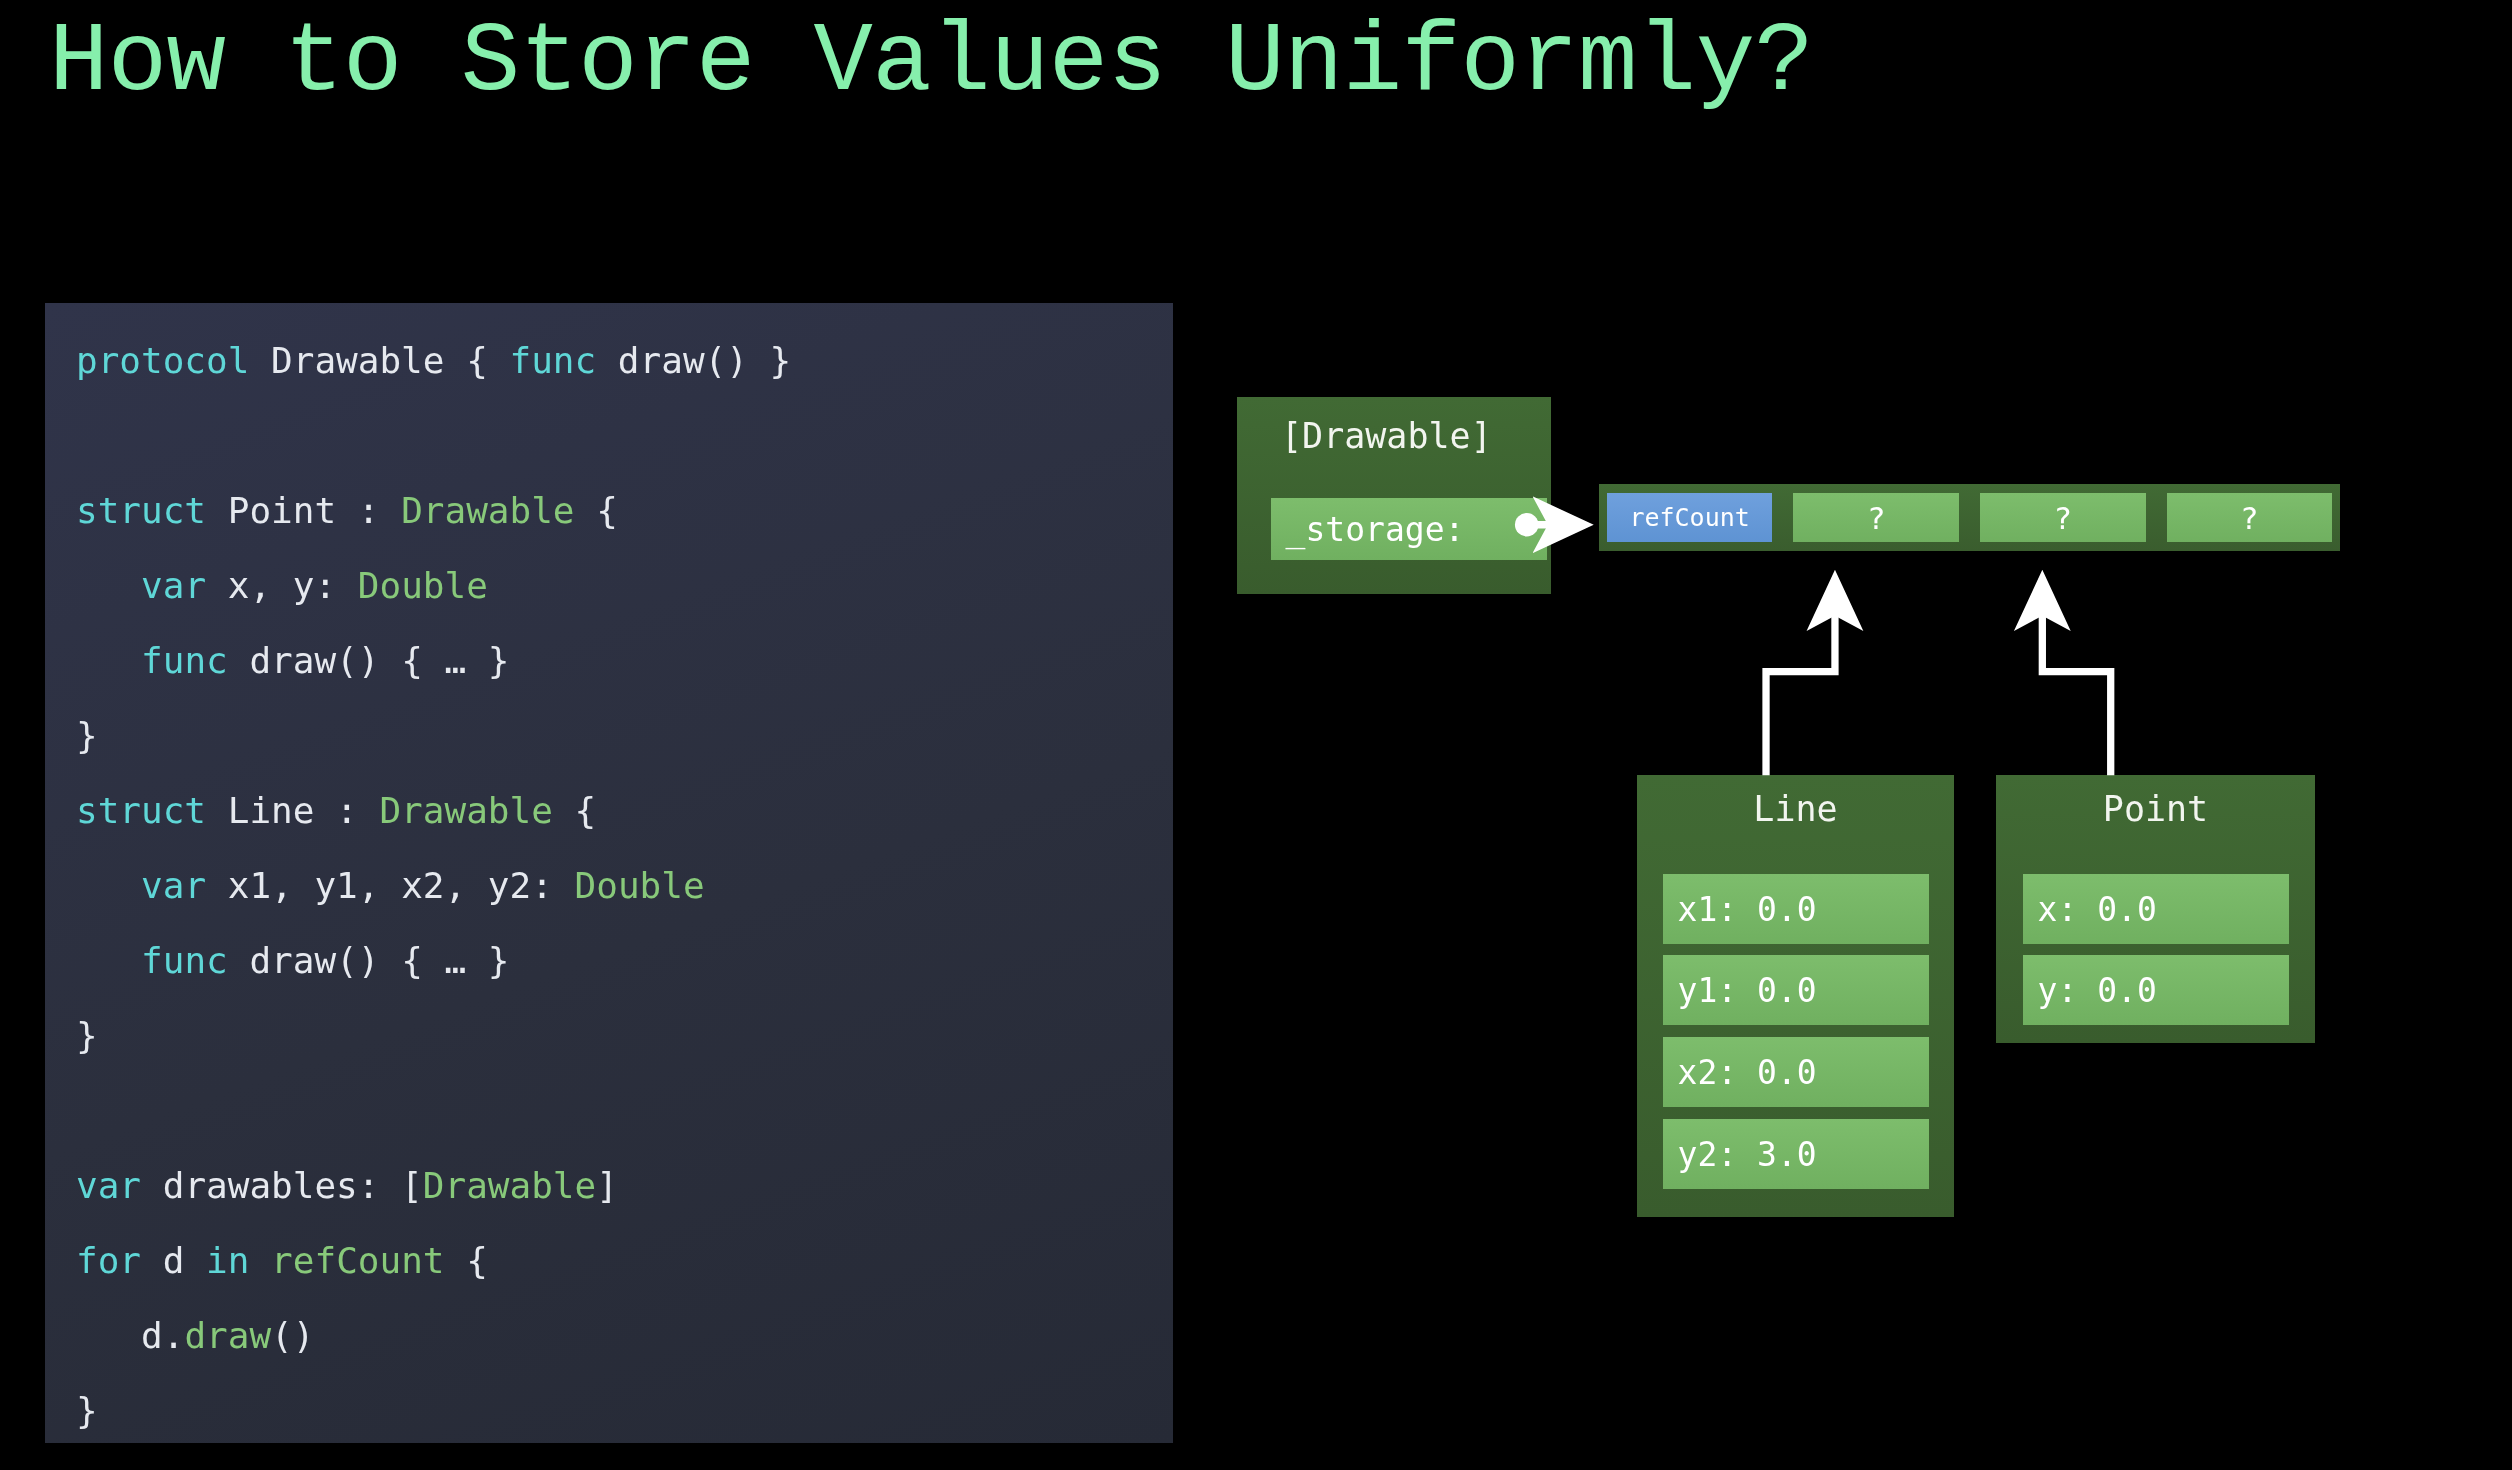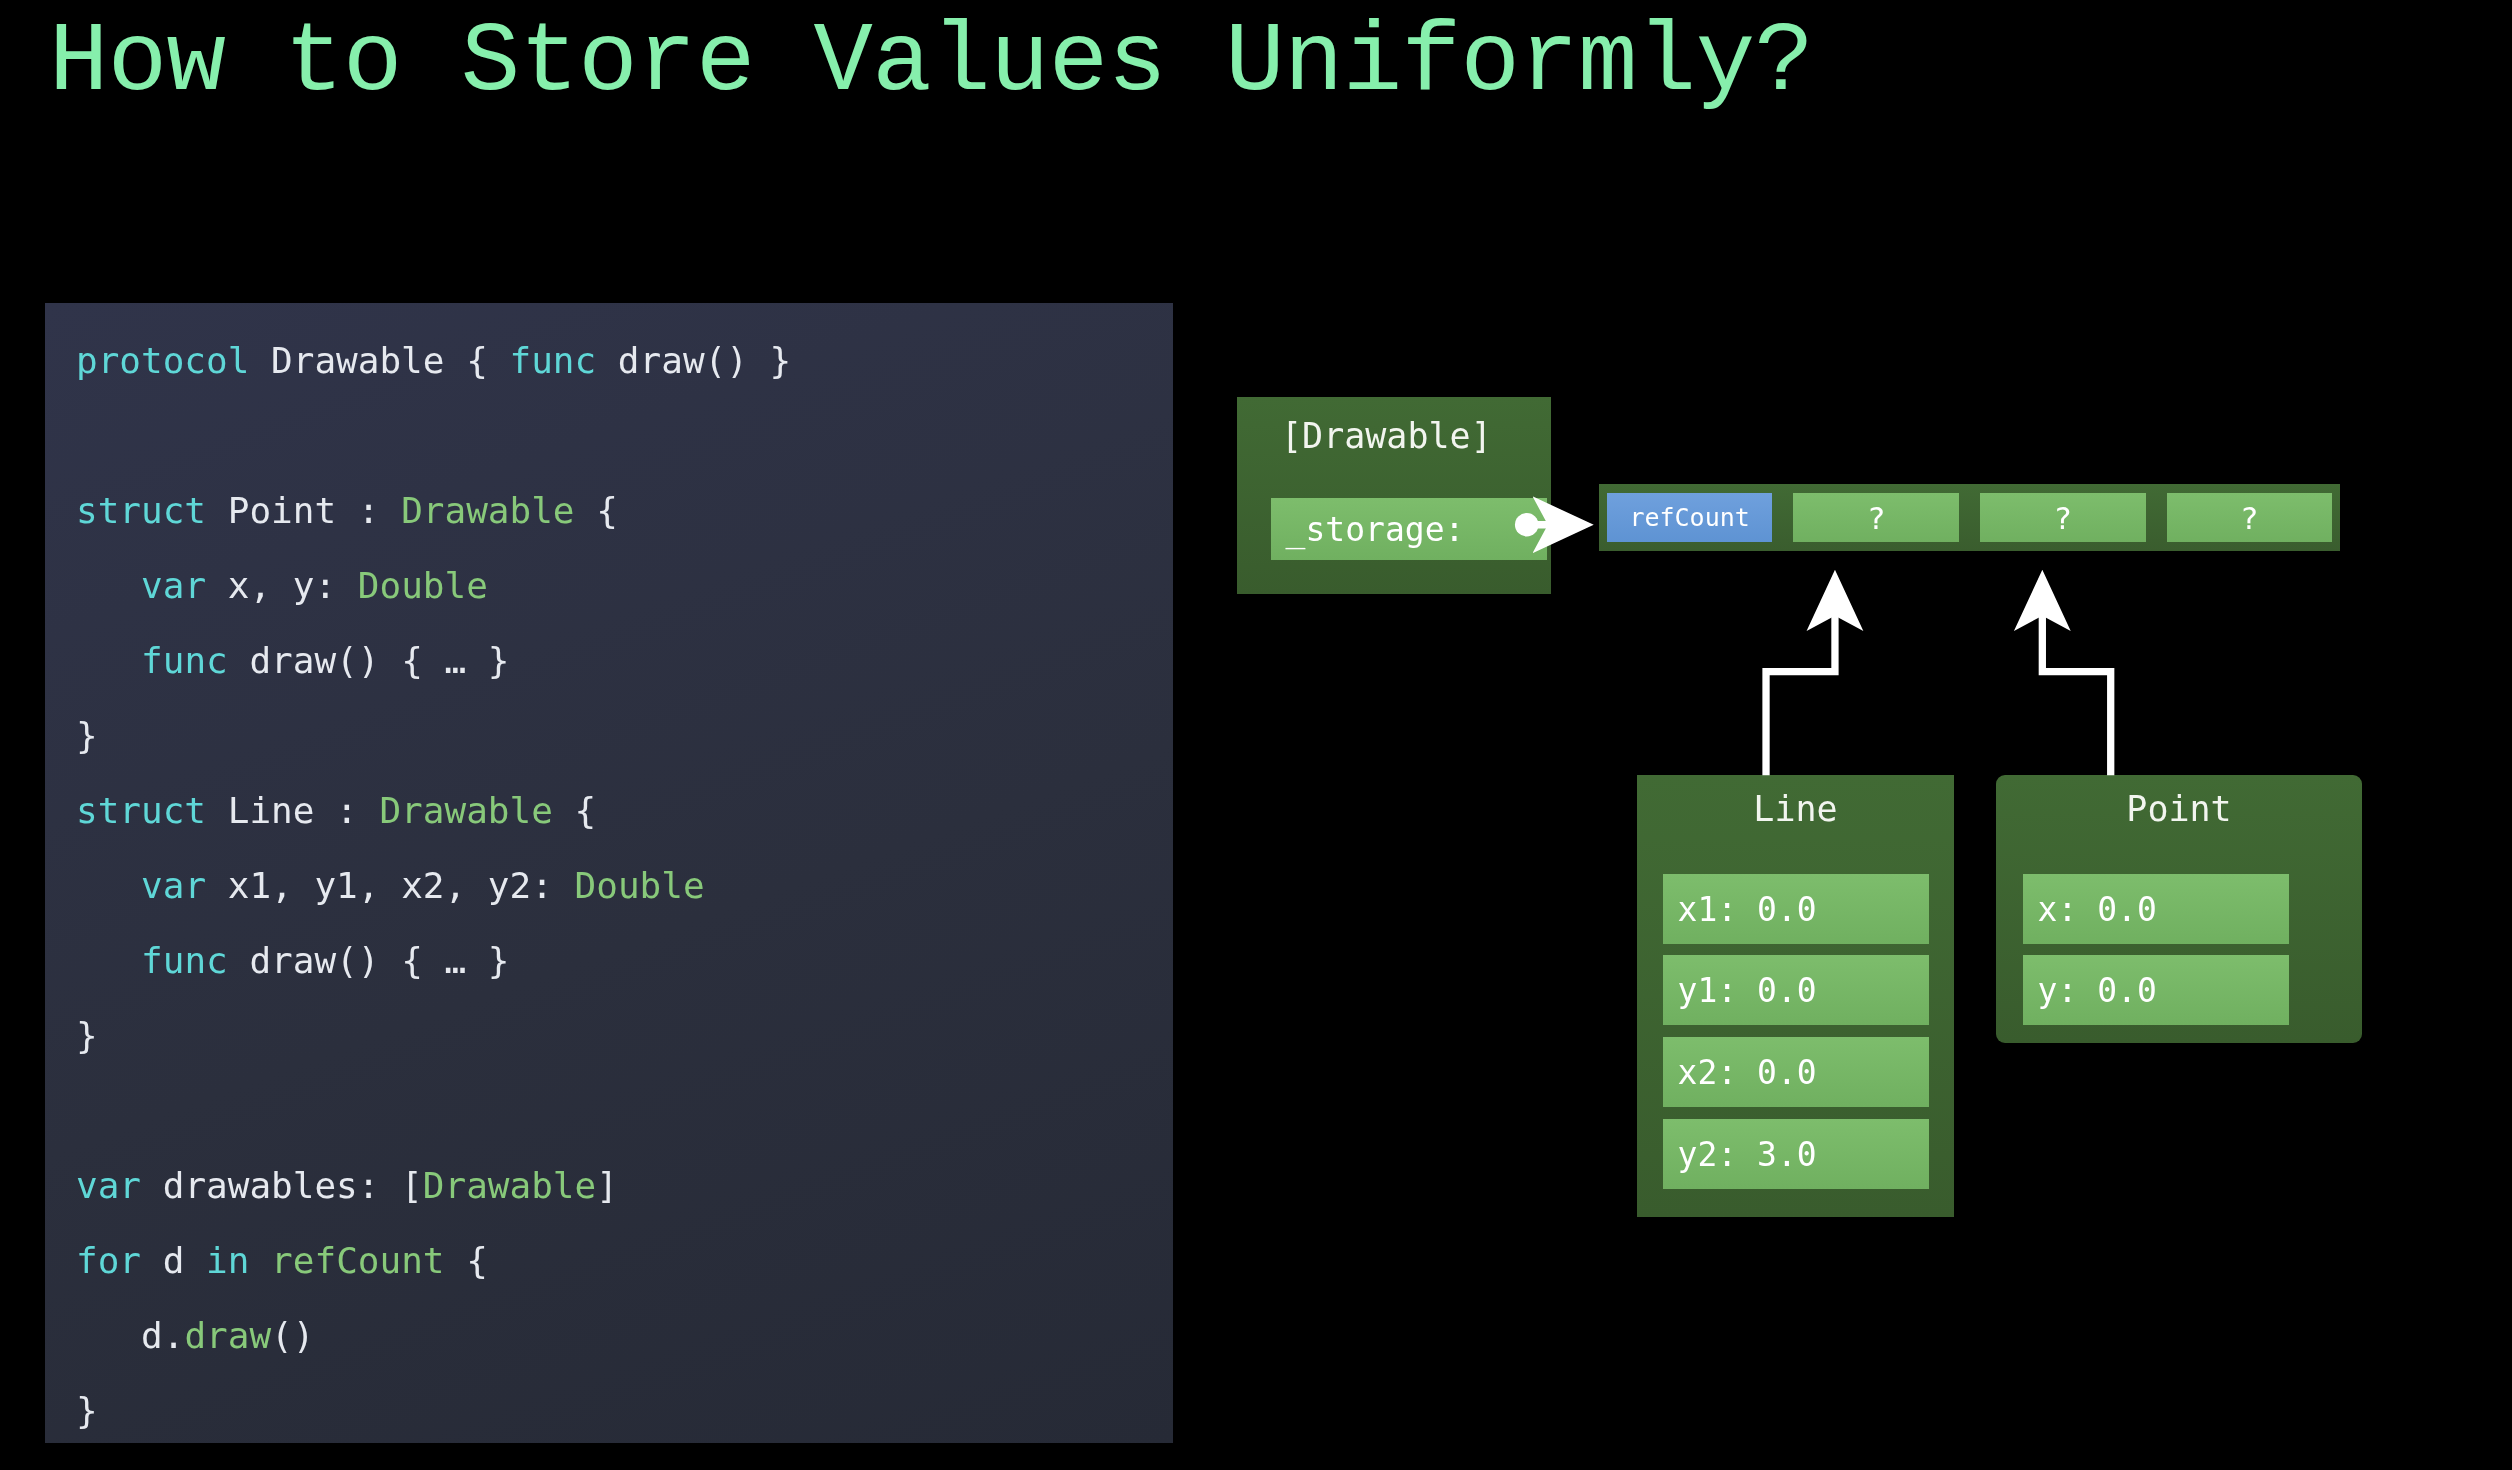--- a/index.html
+++ b/index.html
@@ -127,21 +127,21 @@
     background: linear-gradient(180deg, #6fa0dd 0%, #5e93d3 100%);
     font-size: 25px;
   }
 
   
   #line-box { left: 1637px; top: 775px; width: 317px; height: 442px; }
   #line-title { top: 13.5px; }
   .line-field { left: 26px; width: 266px; height: 70px; }
 
   
-  #point-box { left: 1996px; top: 775px; width: 366px; height: 268px; border-radius: 9px; }
+  #point-box { left: 1996px; top: 775px; width: 319px; height: 268px; }
   #point-title { top: 13.5px; }
   .point-field { left: 27px; width: 266px; height: 70px; }
 
   svg.connectors { position: absolute; left: 0; top: 0; width: 2512px; height: 1471px; pointer-events: none; }
 </style>
 </head>
 <body>
 
 <div class="slide-title">How to Store Values Uniformly?</div>
 

